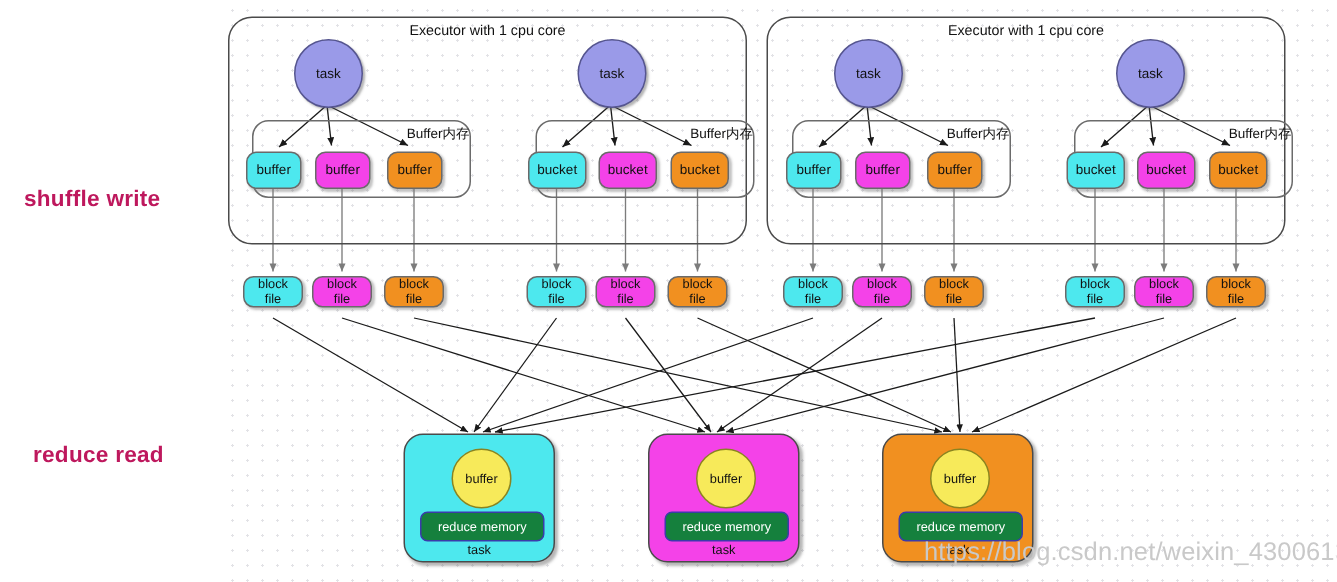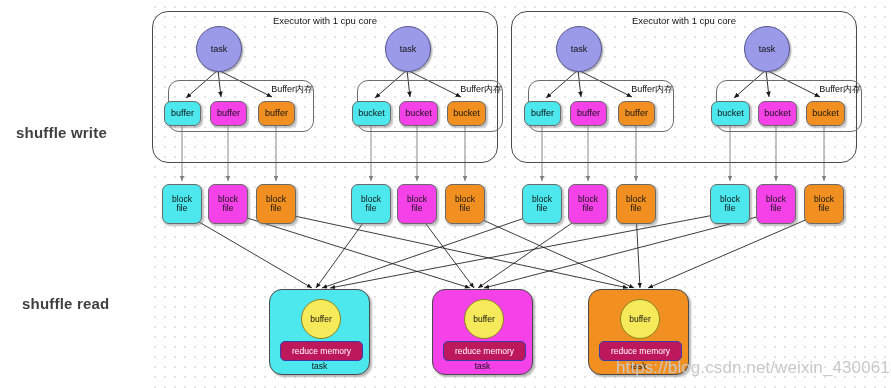--- a/index.html
+++ b/index.html
@@ -17,21 +17,21 @@
     position:absolute;left:148px;top:0;width:743px;height:388px;
     background-image:radial-gradient(#e2e2e6 0.7px, transparent 0.8px);
     background-size:10px 10px;
     background-position:2px 2px;
   }
 
   svg.wires{position:absolute;left:0;top:0;width:891px;height:388px;overflow:visible;}
 
   .side-label{
     position:absolute;
-    color:#404040;
+    color:#be185d;
     font-weight:bold;
     font-size:15px;
     letter-spacing:.2px;
     white-space:nowrap;
   }
 
   .executor{
     position:absolute;
     border:1.2px solid #4a4a4a;
     border-radius:16px;
@@ -83,21 +83,21 @@
     color:#111;
     line-height:1.05;
     box-sizing:border-box;
   }
   .c-cyan{background:#4de8ee;}
   .c-magenta{background:#f442e8;}
   .c-orange{background:#f19020;}
 
   .blockfile{
     position:absolute;
-    width:40px;height:40px;
+    width:40px;height:21px;
     border-radius:7px;
     border:1.2px solid #6a6a6a;
     box-shadow:1.6px 1.6px 1.6px rgba(120,120,120,.45);
     display:flex;align-items:center;justify-content:center;
     text-align:center;
     font-size:8.5px;color:#111;line-height:1.1;
     box-sizing:border-box;
   }
 
   .reduce-task{
@@ -116,21 +116,21 @@
     background:#f7ea5a;
     border:1.1px solid #8a8420;
     display:flex;align-items:center;justify-content:center;
     font-size:8.5px;color:#111;
   }
   .rt-mem{
     position:absolute;
     left:10px;top:51px;
     width:81px;height:18px;
     border-radius:5px;
-    background:#be185d;
+    background:#15803d;
     border:1.1px solid #3b3baa;
     display:flex;align-items:center;justify-content:center;
     font-size:8.5px;color:#fff;
     white-space:nowrap;
   }
   .rt-label{
     position:absolute;
     left:0;right:0;bottom:3px;
     text-align:center;
     font-size:8.5px;color:#111;
@@ -200,21 +200,21 @@
       <path d="M588,212 L478,288"></path>
       <path d="M776,212 L484,288"></path>
       <path d="M276,212 L628,288"></path>
       <path d="M465,212 L634,288"></path>
       <path d="M636,212 L640,288"></path>
       <path d="M824,212 L648,288"></path>
     </g>
   </svg>
 
   <div class="side-label" style="left:16px;top:124px;">shuffle write</div>
-  <div class="side-label" style="left:22px;top:295px;">shuffle read</div>
+  <div class="side-label" style="left:22px;top:295px;">reduce read</div>
 
   <div class="executor" style="left:152px;top:11px;width:344px;height:150px;">
     <div class="executor-title">Executor with 1 cpu core</div>
   </div>
   <div class="task-circle" style="left:196px;top:26px;">
     <span>task</span>
   </div>
   <div class="bufbox" style="left:168px;top:80px;width:144px;height:50px;">
     <div class="bufbox-title">Buffer内存</div>
   </div>

